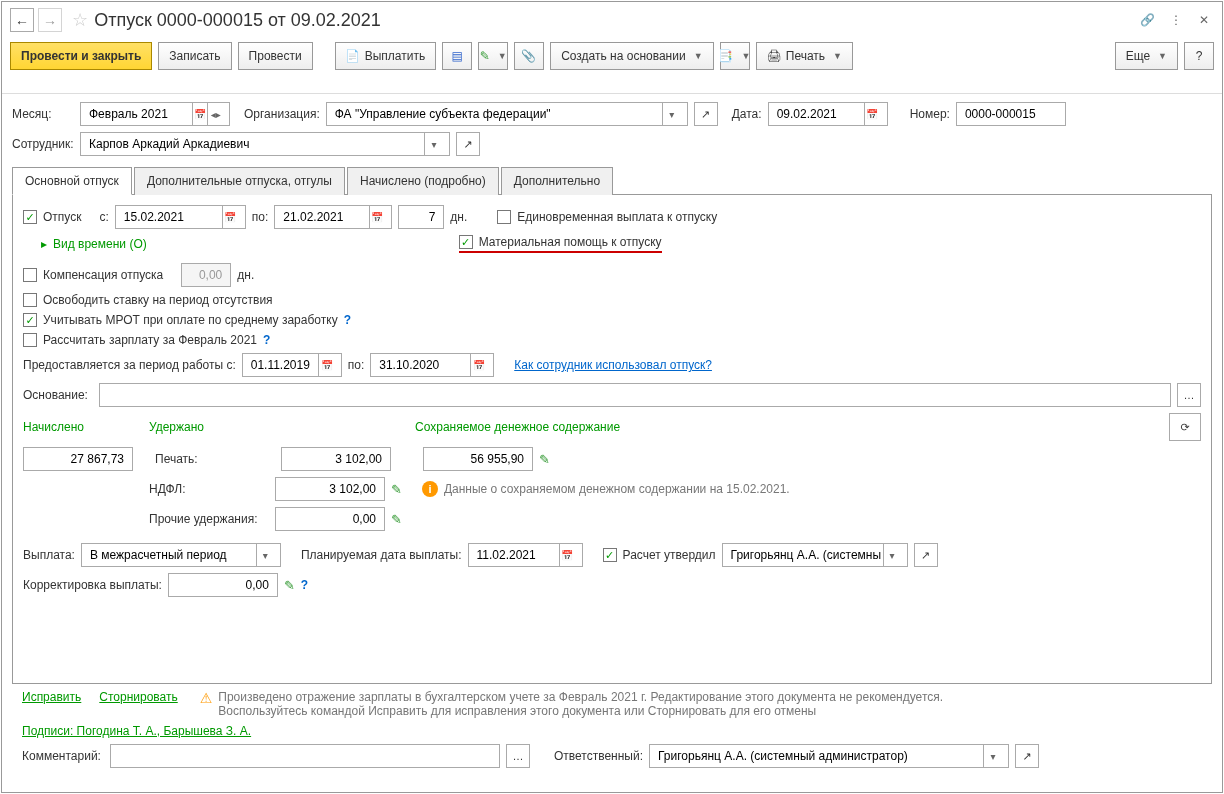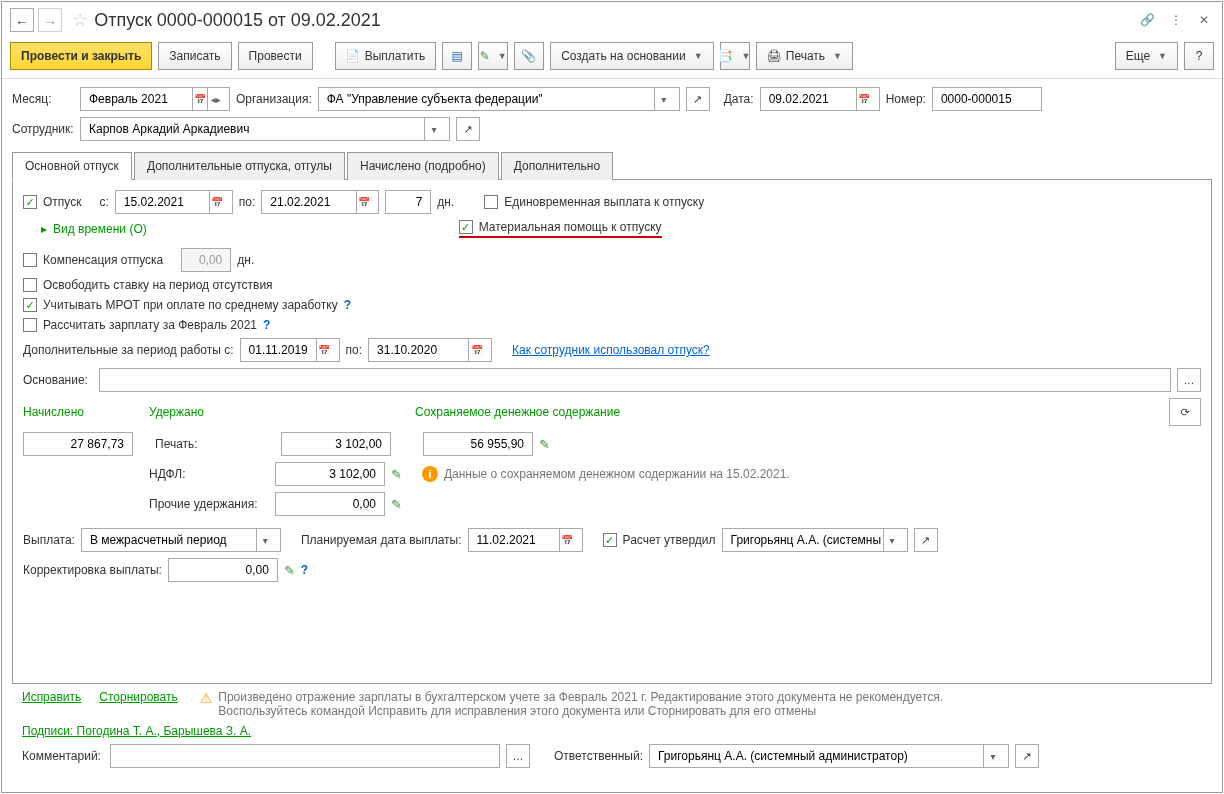--- a/index.html
+++ b/index.html
@@ -37,21 +37,21 @@
     font-size: 14px;
     cursor: pointer;
   }
   .star-icon { color: #ccc; font-size: 18px; margin: 0 6px; }
   .title-text { font-size: 18px; color: #333; }
   .title-spacer { flex: 1; }
   .win-ctrl { width: 20px; height: 20px; display:inline-flex; align-items:center; justify-content:center; margin-left:8px; cursor:pointer; color:#666;}
   .toolbar {
     display: flex;
     align-items: center;
-    padding: 4px 8px 8px;
+    padding: 4px 8px 23px;
     gap: 6px;
     border-bottom: 1px solid #ddd;
   }
   .btn {
     border: 1px solid #999;
     background: linear-gradient(#fff,#eee);
     padding: 4px 10px;
     height: 28px;
     display: inline-flex;
     align-items: center;
@@ -208,32 +208,32 @@
 
   <div class="form-area">
 
     <div class="row">
       <span class="label" style="width:62px">Месяц:</span>
       <div class="field" style="width:150px">
         <input value="Февраль 2021" style="">
         <span class="field-btn">📅</span>
         <span class="field-btn">◂▸</span>
       </div>
-      <span class="label" style="margin-left:0">Организация:</span>
+      <span class="label" style="margin-left:8px">Организация:</span>
       <div class="field" style="width:362px">
         <input value="ФА &quot;Управление субъекта федерации&quot;" style="">
         <span class="field-btn">▾</span>
       </div>
       <div class="sq-btn">↗</div>
       <span class="label" style="margin-left:8px">Дата:</span>
       <div class="field" style="width:120px">
         <input value="09.02.2021" style="">
         <span class="field-btn">📅</span>
       </div>
-      <span class="label" style="margin-left:0">Номер:</span>
+      <span class="label" style="margin-left:16px">Номер:</span>
       <div class="field" style="width:110px">
         <input value="0000-000015" style="">
       </div>
     </div>
 
     <div class="row">
       <span class="label" style="width:62px">Сотрудник:</span>
       <div class="field" style="width:370px">
         <input value="Карпов Аркадий Аркадиевич" style="">
         <span class="field-btn">▾</span>
@@ -248,21 +248,21 @@
       <div class="tab"><span>Дополнительно</span></div>
     </div>
 
     <div class="tab-content">
 
       <div class="row">
         <span class="chk">✓</span>
         <span class="label">Отпуск</span>
         <span style="width:6px"></span>
         <span class="label">с:</span>
-        <div class="field" style="width:118px">
+        <div class="field" style="width:131px">
           <input value="15.02.2021" style="">
           <span class="field-btn">📅</span>
         </div>
         <span class="label">по:</span>
         <div class="field" style="width:118px">
           <input value="21.02.2021" style="">
           <span class="field-btn">📅</span>
         </div>
         <div class="field num-field" style="width:46px">
           <input class="num-field" style="text-align: right;" value="7">
@@ -303,21 +303,21 @@
         <span class="label">Учитывать МРОТ при оплате по среднему заработку</span>
         <span class="help">?</span>
       </div>
       <div class="row">
         <span class="chk"></span>
         <span class="label">Рассчитать зарплату за Февраль 2021</span>
         <span class="help">?</span>
       </div>
 
       <div class="row" style="margin-top:6px">
-        <span class="label">Дополнительные за период работы с:</span>
+        <span class="label">Предоставляется за период работы с:</span>
         <div class="field" style="width:100px">
           <input value="01.11.2019" style="">
           <span class="field-btn">📅</span>
         </div>
         <span class="label">по:</span>
         <div class="field" style="width:124px">
           <input value="31.10.2020" style="">
           <span class="field-btn">📅</span>
         </div>
         <span style="width:8px"></span>

